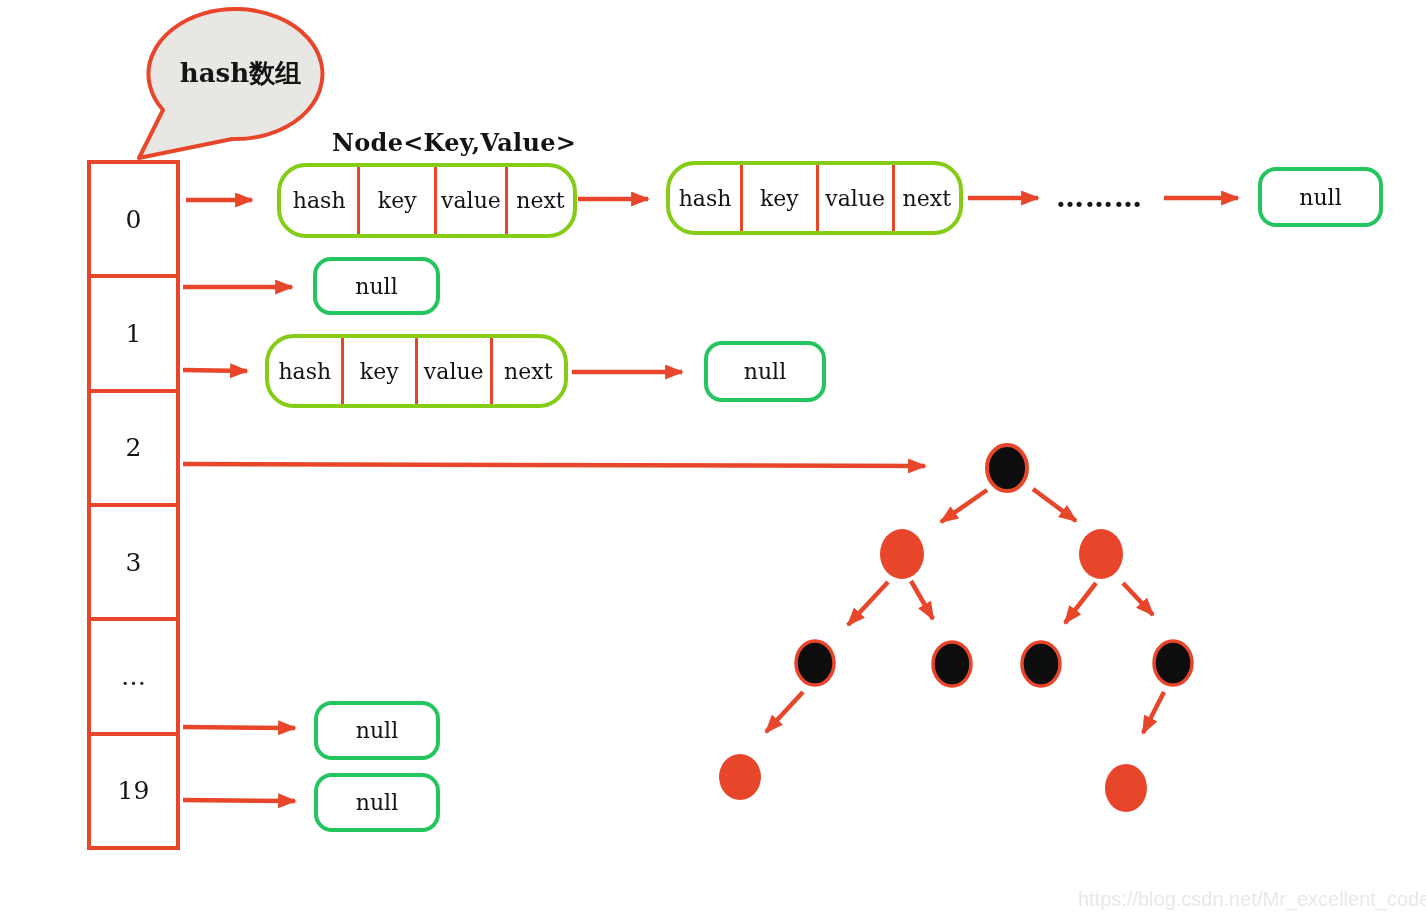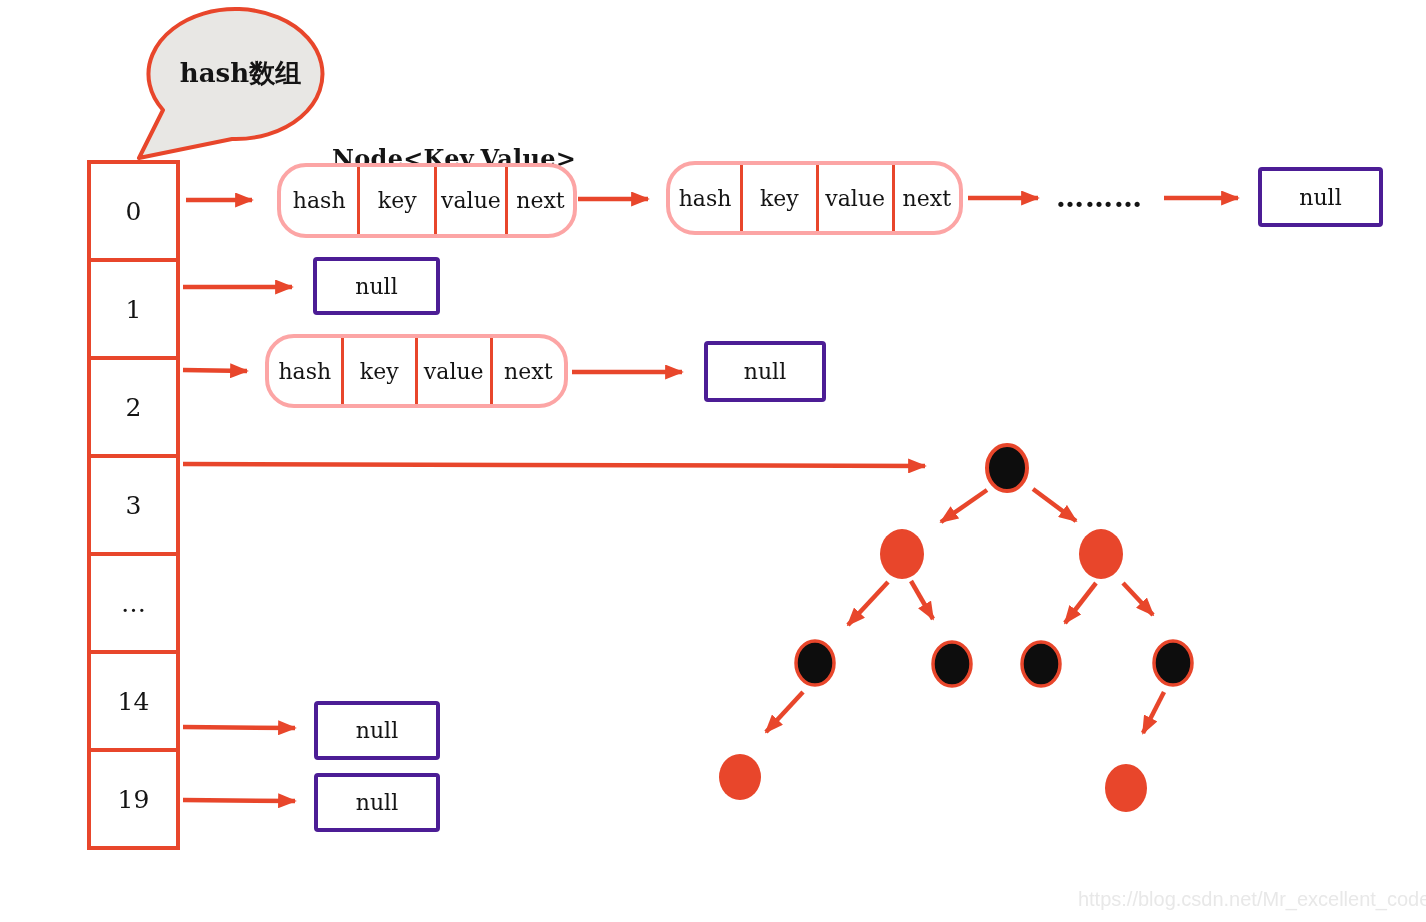--- a/index.html
+++ b/index.html
@@ -26,33 +26,33 @@
   }
   .array-cell{
     flex:1;display:flex;align-items:center;justify-content:center;
     border-bottom:4px solid #e8462b;
     font-size:25px;line-height:1;
   }
   .array-cell:last-child{border-bottom:none;}
 
   
   .lnode{
-    border:4px solid #fca5a5;border-radius:29px;
+    border:4px solid #84cc16;border-radius:29px;
     box-sizing:border-box;display:flex;background:#fff;
   }
   .lnode .cell{
     display:flex;align-items:center;justify-content:center;
     font-size:22px;border-left:3.5px solid #e8462b;
     overflow:hidden;
   }
   .lnode .cell:first-child{border-left:none;}
 
   
   .nullbox{
-    border:4px solid #4c1d95;border-radius:4px;
+    border:4px solid #22c55e;border-radius:18px;
     box-sizing:border-box;display:flex;align-items:center;justify-content:center;
     font-size:22px;background:#fff;
   }
 
   .type-label{font-size:24px;font-weight:600;letter-spacing:0.3px;white-space:nowrap;}
   .dots{font-size:28px;font-weight:700;letter-spacing:1px;line-height:1;}
   .bubble-label{
     font-size:26px;font-weight:700;text-align:center;
     font-family:"DejaVu Serif","Liberation Serif",serif;
   }
@@ -109,25 +109,24 @@
   <div class="layer html-layer">
 
     <div class="abs bubble-label" style="left:158px;top:56px;width:165px;">hash数组</div>
 
     <div class="abs array">
       <div class="array-cell">0</div>
       <div class="array-cell">1</div>
       <div class="array-cell">2</div>
       <div class="array-cell">3</div>
       <div class="array-cell">…</div>
-      <div class="array-cell">14</div>
       <div class="array-cell">19</div>
     </div>
 
-    <div class="abs type-label" style="left:332px;top:144px;">Node&lt;Key,Value&gt;</div>
+    <div class="abs type-label" style="left:332px;top:128px;">Node&lt;Key,Value&gt;</div>
 
     <div class="abs lnode" style="left:277px;top:163px;width:300px;height:75px;">
       <div class="cell" style="flex:27;">hash</div>
       <div class="cell" style="flex:26;">key</div>
       <div class="cell" style="flex:24;">value</div>
       <div class="cell" style="flex:23;">next</div>
     </div>
 
     <div class="abs lnode" style="left:666px;top:161px;width:297px;height:74px;">
       <div class="cell" style="flex:25;">hash</div>

